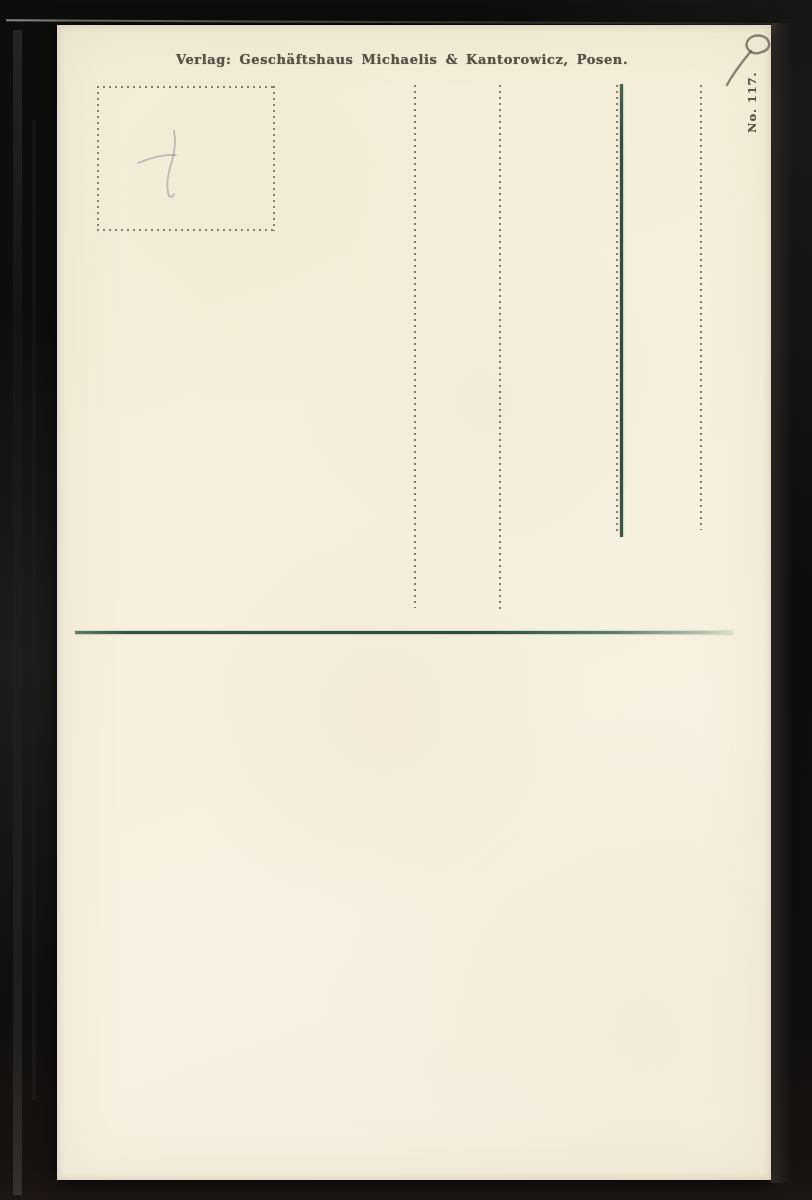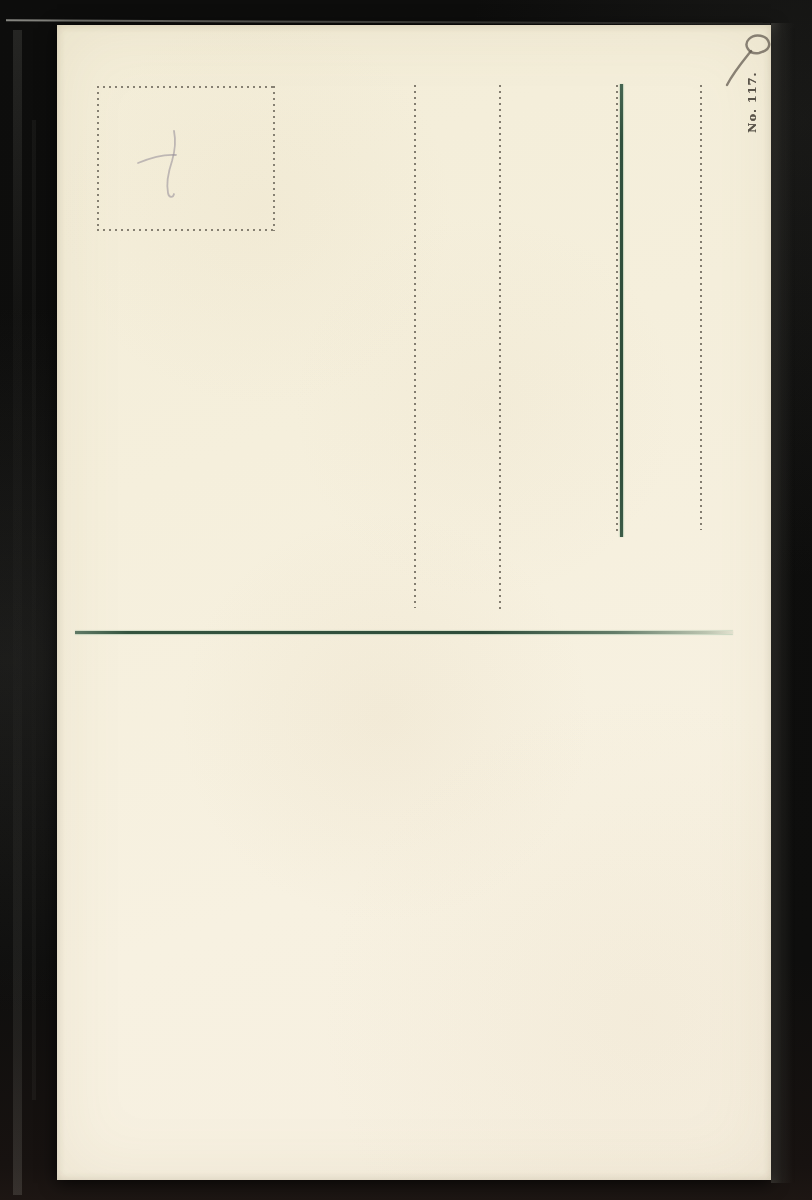--- a/index.html
+++ b/index.html
@@ -140,20 +140,21 @@
 
   <div class="edge-highlight-top"></div>
   <div class="streak-left"></div>
   <div class="streak-left2"></div>
   <div class="band-right"></div>
 
   <div class="postcard">
 
     <div class="paper-texture"></div>
 
+    <div class="publisher">Verlag: Geschäftshaus Michaelis &amp; Kantorowicz, Posen.</div>
 
     <div class="stamp-box">
       <svg class="pencil-mark" width="76" height="92" viewBox="0 0 76 92">
         <g fill="none" stroke="rgba(115,108,130,0.5)" stroke-width="1.8" stroke-linecap="round">
           <path d="M10,46 C22,41 36,37 48,38"></path>
           <path d="M46,14 C48,24 47,34 44,44 C40,56 38,66 40,76 C41,81 45,81 46,77"></path>
         </g>
       </svg>
     </div>
 

